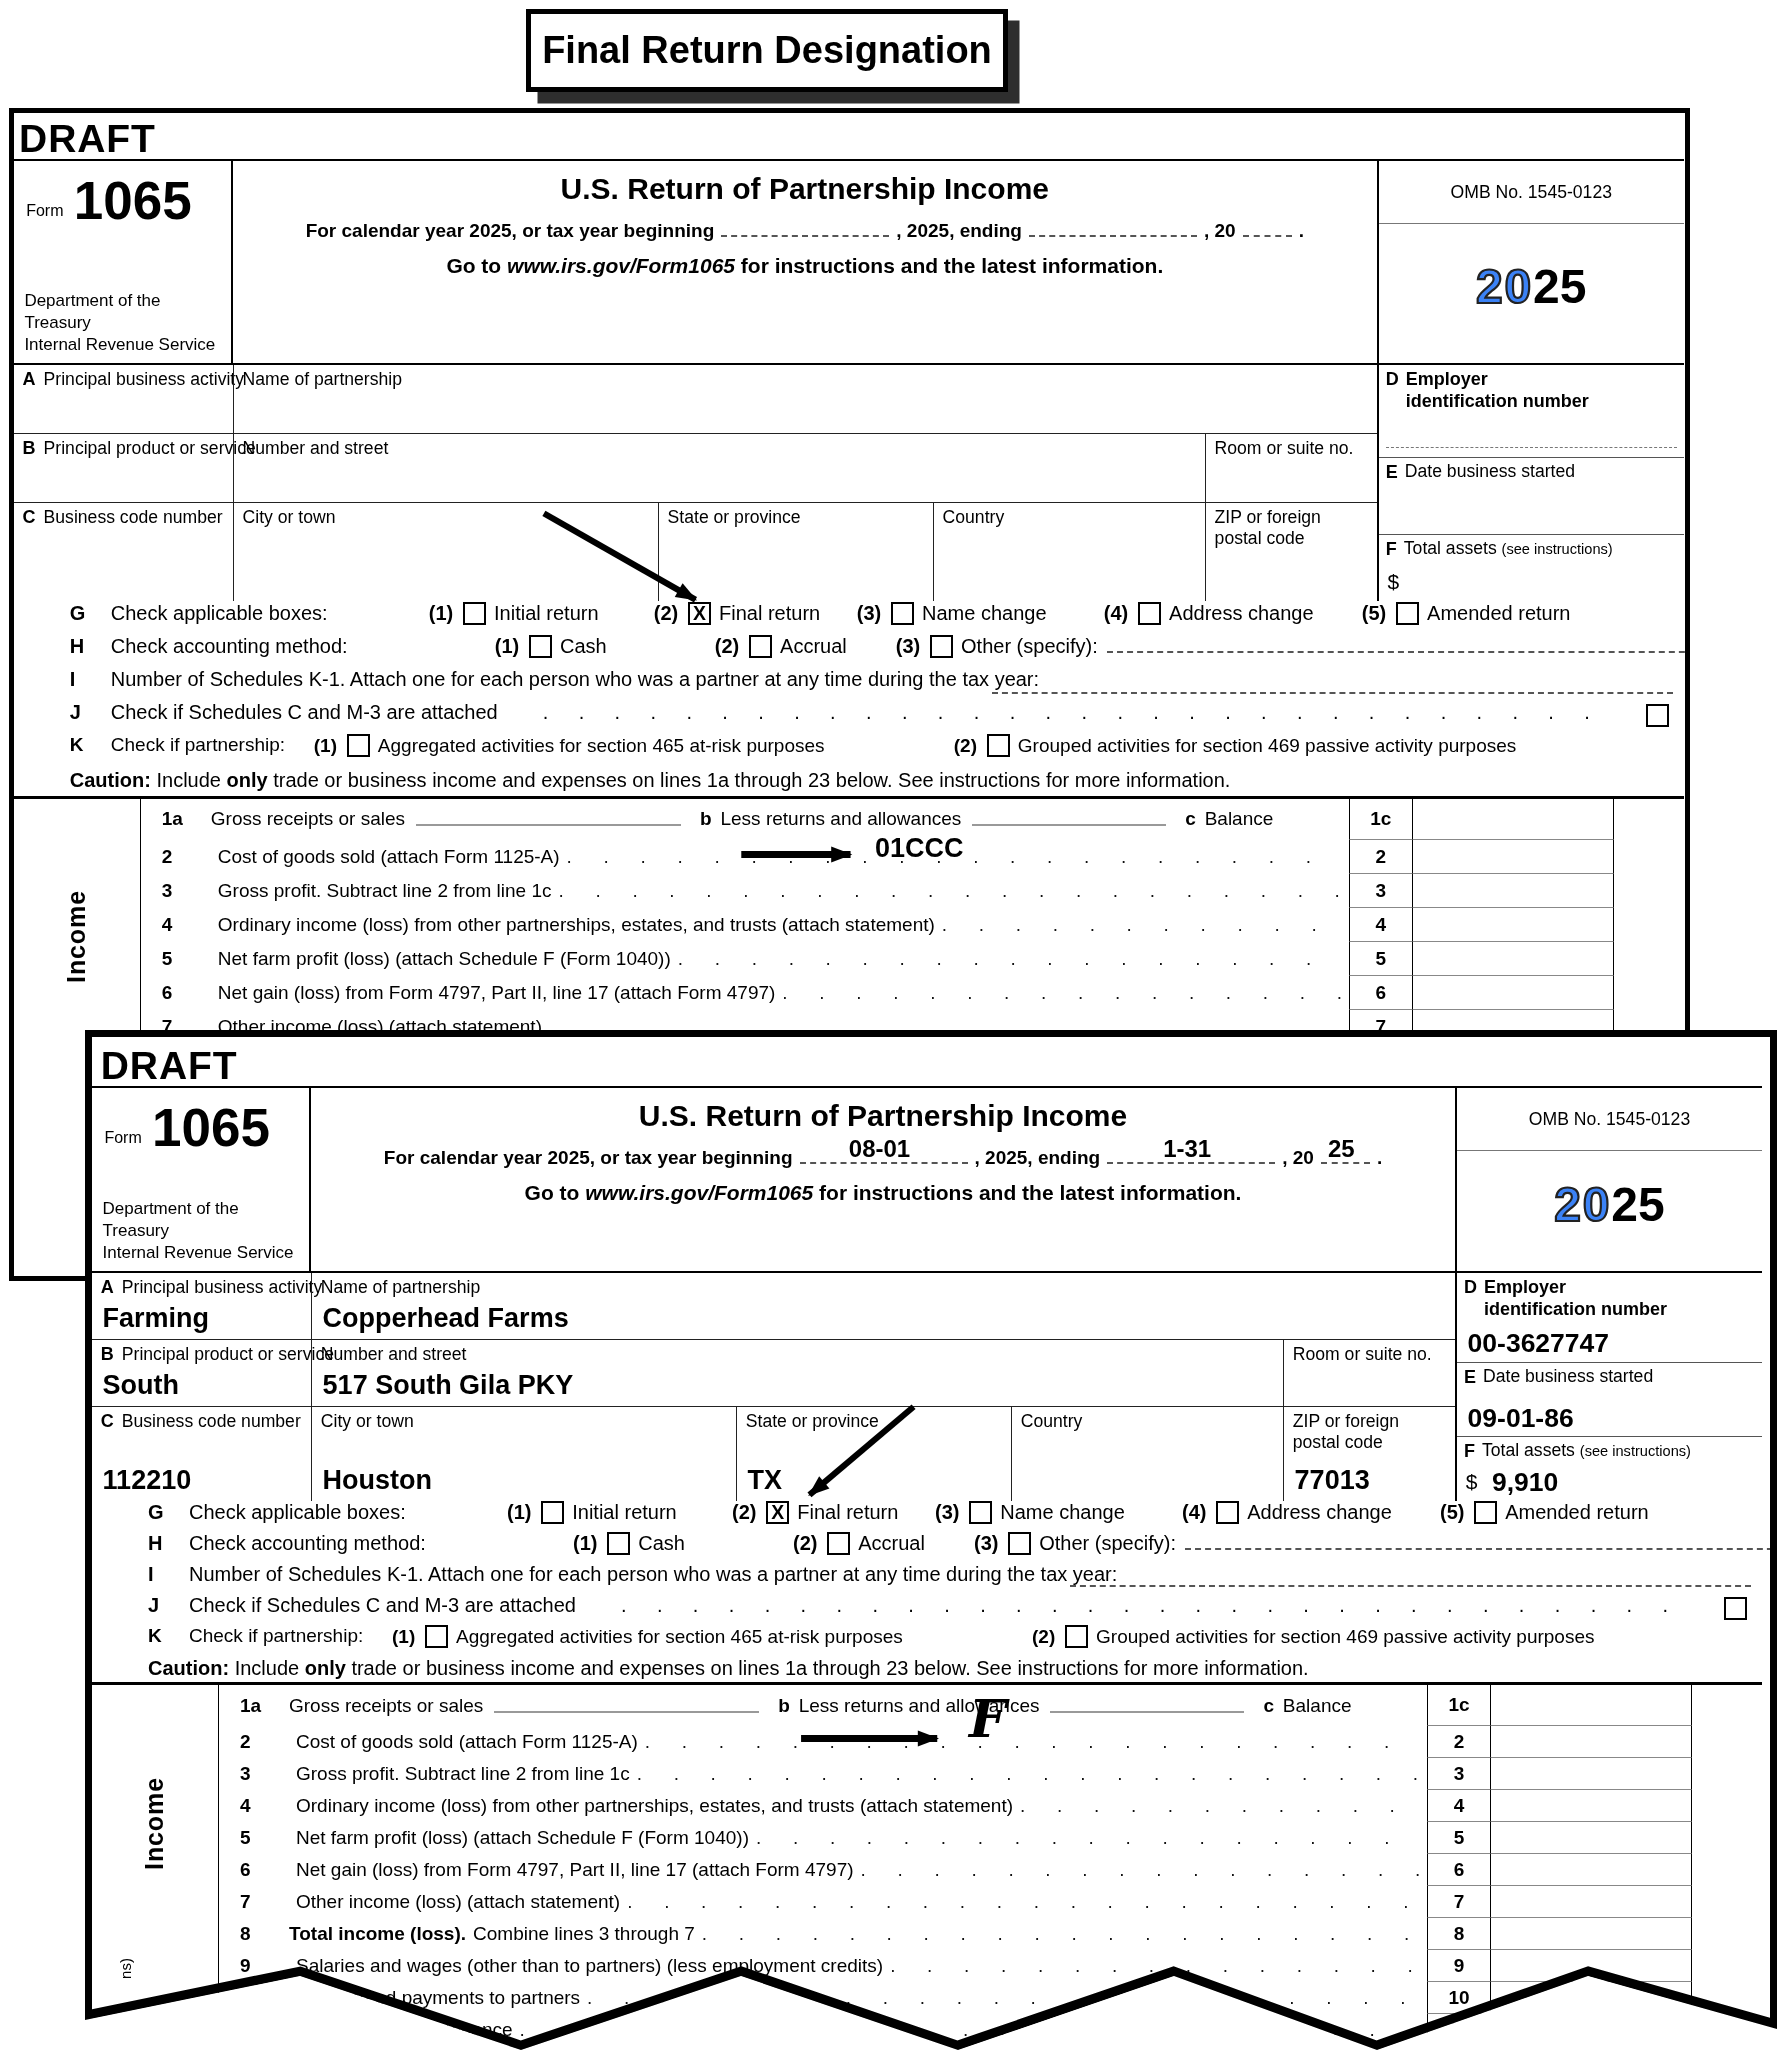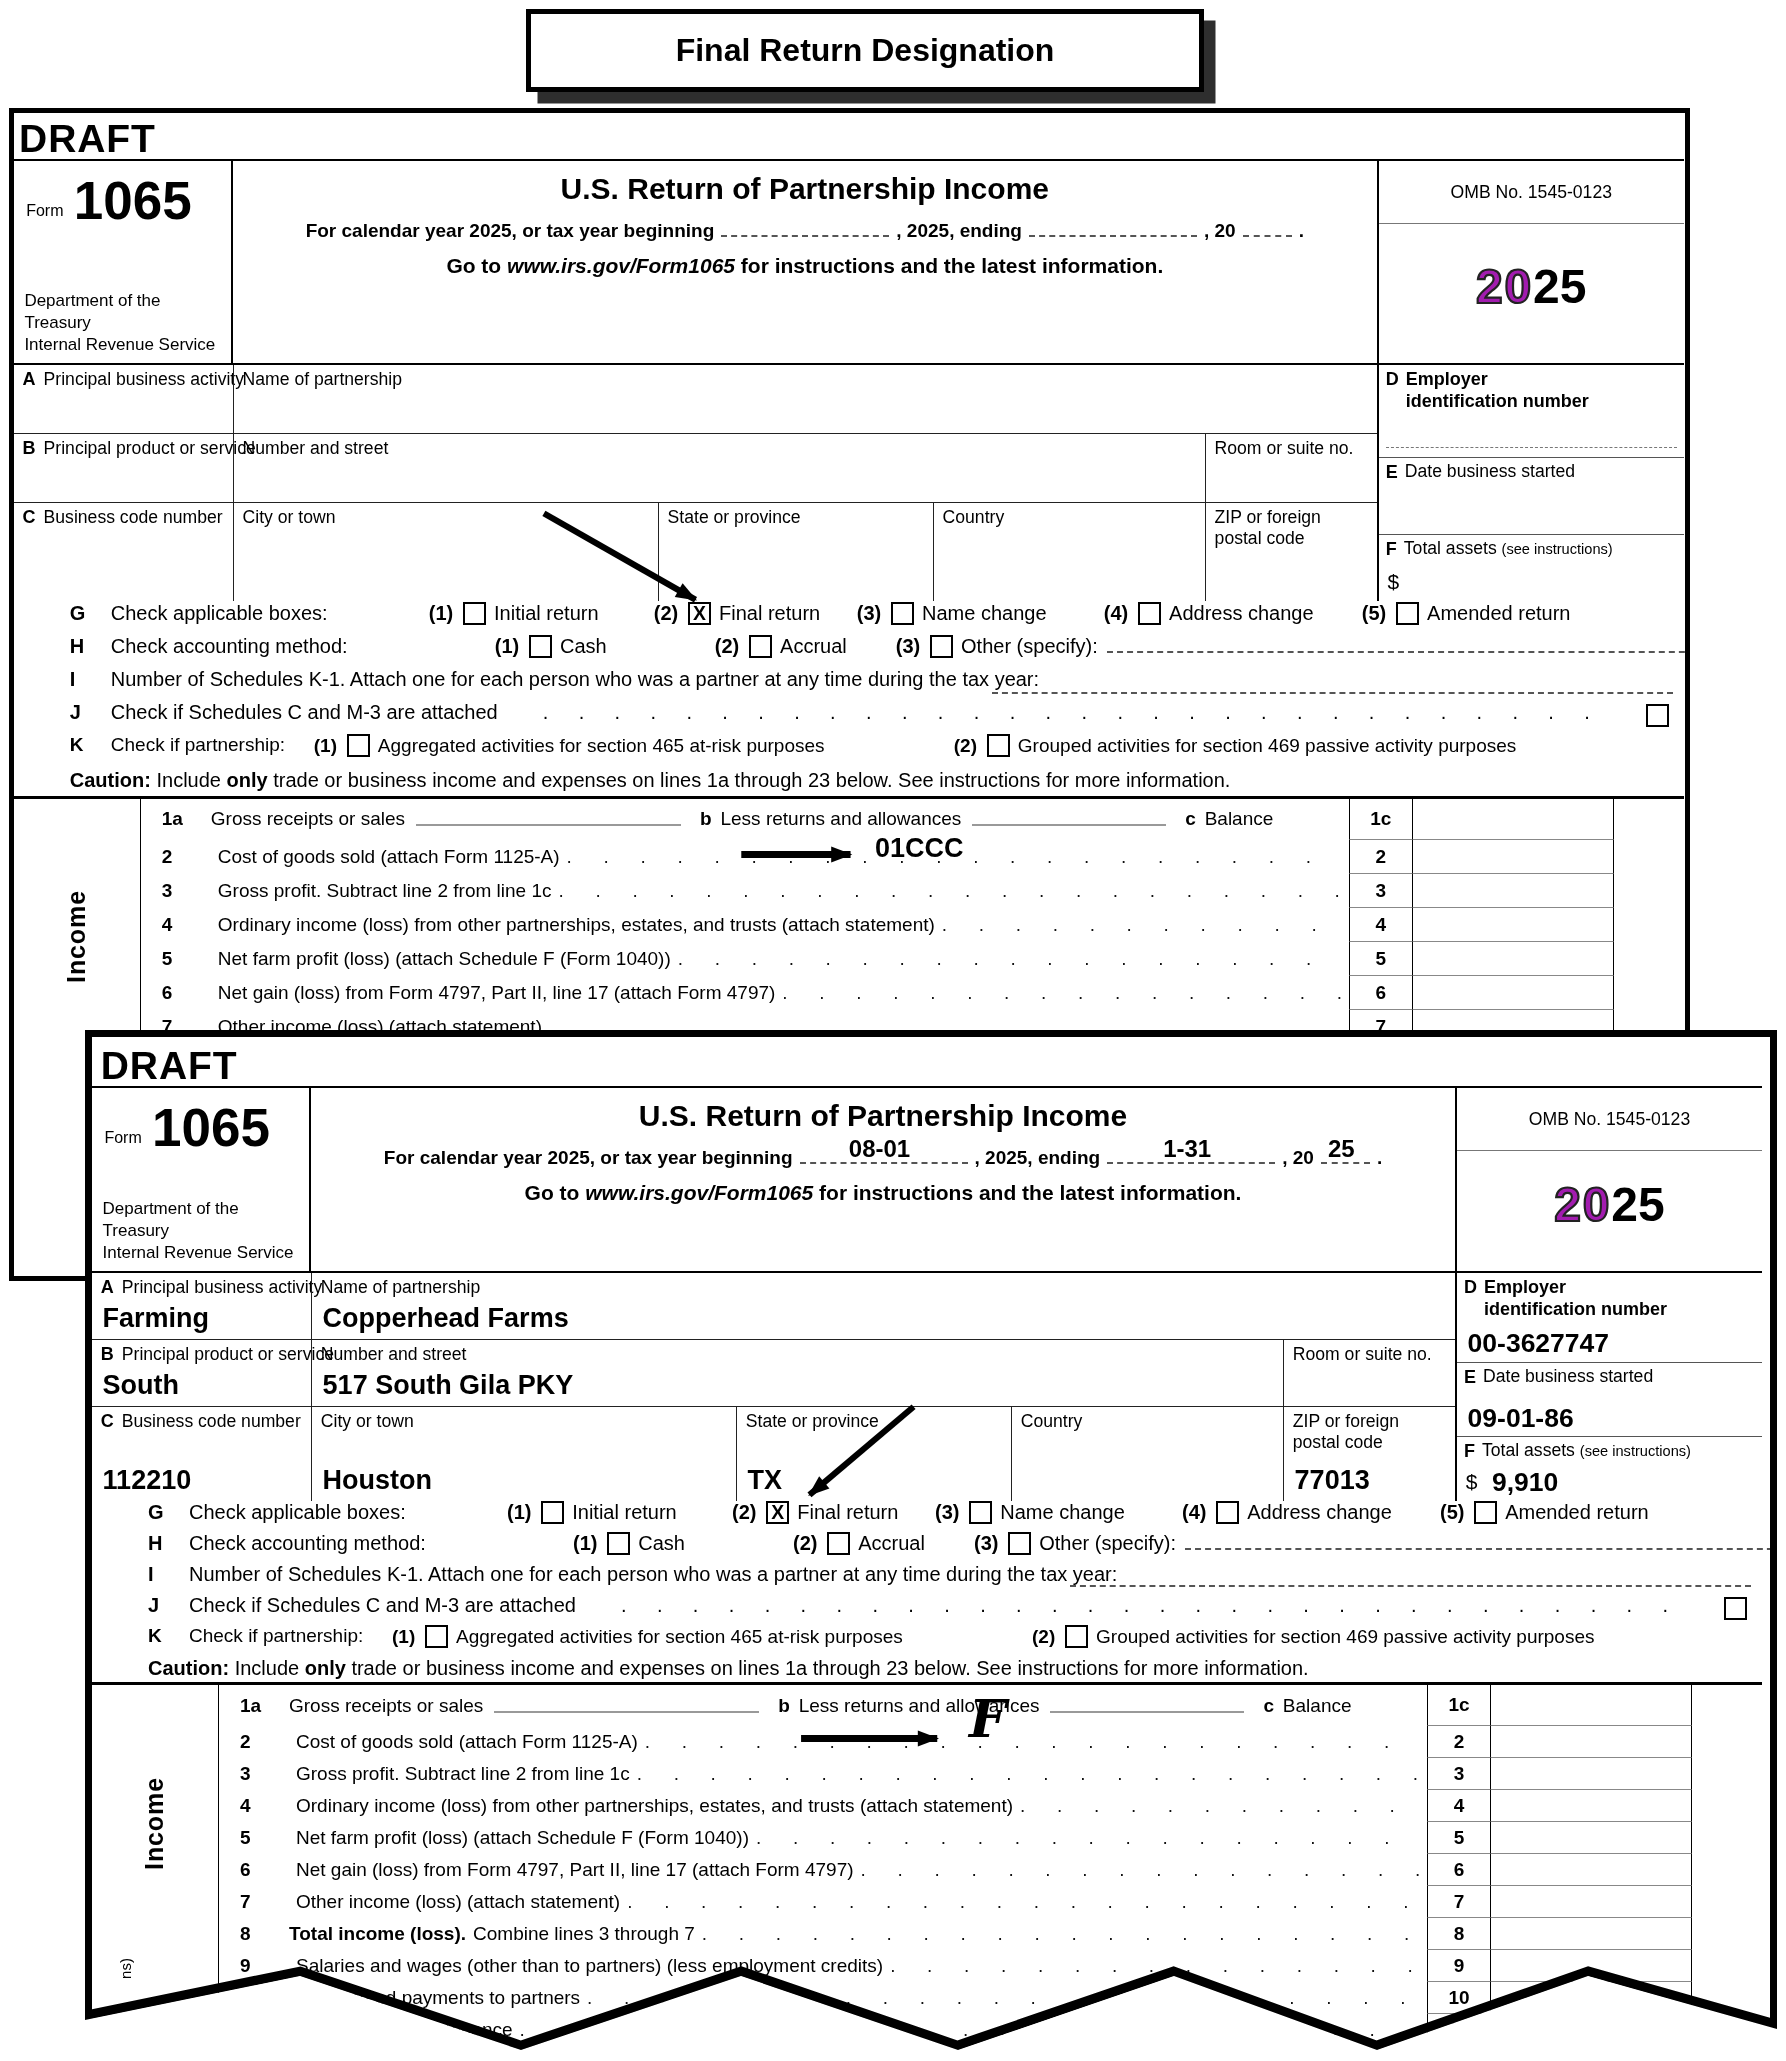--- a/index.html
+++ b/index.html
@@ -1,18 +1,18 @@
 <!DOCTYPE html>
 <html style="font-size:14px"><head>
 <meta charset="utf-8">
 <style>
   *{box-sizing:border-box;margin:0;padding:0}
   body{width:1786px;height:2062px;position:relative;background:#fff;font-family:"Liberation Sans","DejaVu Sans",sans-serif;color:#000}
   
-  .banner{position:absolute;left:526px;top:8.8px;width:678px;height:83px;border:5.3px solid #000;background:#fff;box-shadow:11.5px 11.5px 0 0 #2e2e2e;display:flex;align-items:center;justify-content:center;font-size:32px;font-weight:bold;z-index:30}
+  .banner{position:absolute;left:526px;top:8.8px;width:482px;height:83px;border:5.3px solid #000;background:#fff;box-shadow:11.5px 11.5px 0 0 #2e2e2e;display:flex;align-items:center;justify-content:center;font-size:38px;font-weight:bold;z-index:30}
   
   .pg{position:absolute;background:#fff}
   #p1{left:8.8px;top:108px;width:1681px;height:1173px;border:5.3px solid #000;overflow:hidden;z-index:1}
   #p2{left:85px;top:1030px;width:1692px;height:1028px;border:7px solid #000;overflow:hidden;z-index:10;
       clip-path:polygon(0 0,1692px 0,1692px 999px,1503px 946px,1292px 1020px,1089px 946px,873px 1020px,656px 946px,436px 1020px,215px 946px,0 990px)}
   .zz{position:absolute;left:-7px;top:-7px;z-index:50;pointer-events:none}
   .draft{position:absolute;top:3.5px;left:5.3px;font-size:39px;font-weight:bold;letter-spacing:0.9px}
   #p2 .draft{top:7px;left:8.8px}
   
   .hdr{position:absolute;left:0;width:1670px;top:46px;height:206px;border-top:2.6px solid #000;border-bottom:2.6px solid #000}
@@ -25,21 +25,21 @@
   .htitle{margin-top:10.6px;font-size:30px;font-weight:bold}
   .hcal{margin-top:14px;font-size:19px;font-weight:bold;white-space:nowrap}
   .hgoto{margin-top:12.4px;font-size:21px;font-weight:bold}
   .it1{font-style:italic}
   .slot{display:inline-block;border-bottom:2.2px dashed #555;height:14px;position:relative;margin:0 7px;vertical-align:baseline}
   .s190{width:168px}.s55{width:49px}
   .sv{position:absolute;left:0;right:8px;bottom:-1.8px;font-size:24px;font-weight:bold;text-align:center}
   .hc3{position:absolute;left:1363px;right:0;top:0;bottom:0;border-left:2.2px solid #000}
   .omb{height:63px;border-bottom:1.8px solid #777;display:flex;align-items:center;justify-content:center;font-size:17.6px}
   .year{position:absolute;top:49px;bottom:0;left:0;right:0;display:flex;align-items:center;justify-content:center;font-size:48px;font-weight:bold}
-  .y20{color:#a21caf;-webkit-text-stroke:2.2px #222;letter-spacing:1.8px}
+  .y20{color:#3b82f6;-webkit-text-stroke:2.2px #222;letter-spacing:1.8px}
   
   .grid{position:absolute;left:0;width:1670px;top:252px;height:236px}
   #p2 .grid{top:236px;height:228px}
   .gr{position:absolute;left:0;width:1363px}
   .gr1{top:0;height:69px;border-bottom:1.8px solid #222}
   .gr2{top:69px;height:69px;border-bottom:1.8px solid #222}
   .gr3{top:138px;bottom:0}
   #p2 .gr1{height:67px}
   #p2 .gr2{top:67px;height:67px}
   #p2 .gr3{top:134px}

